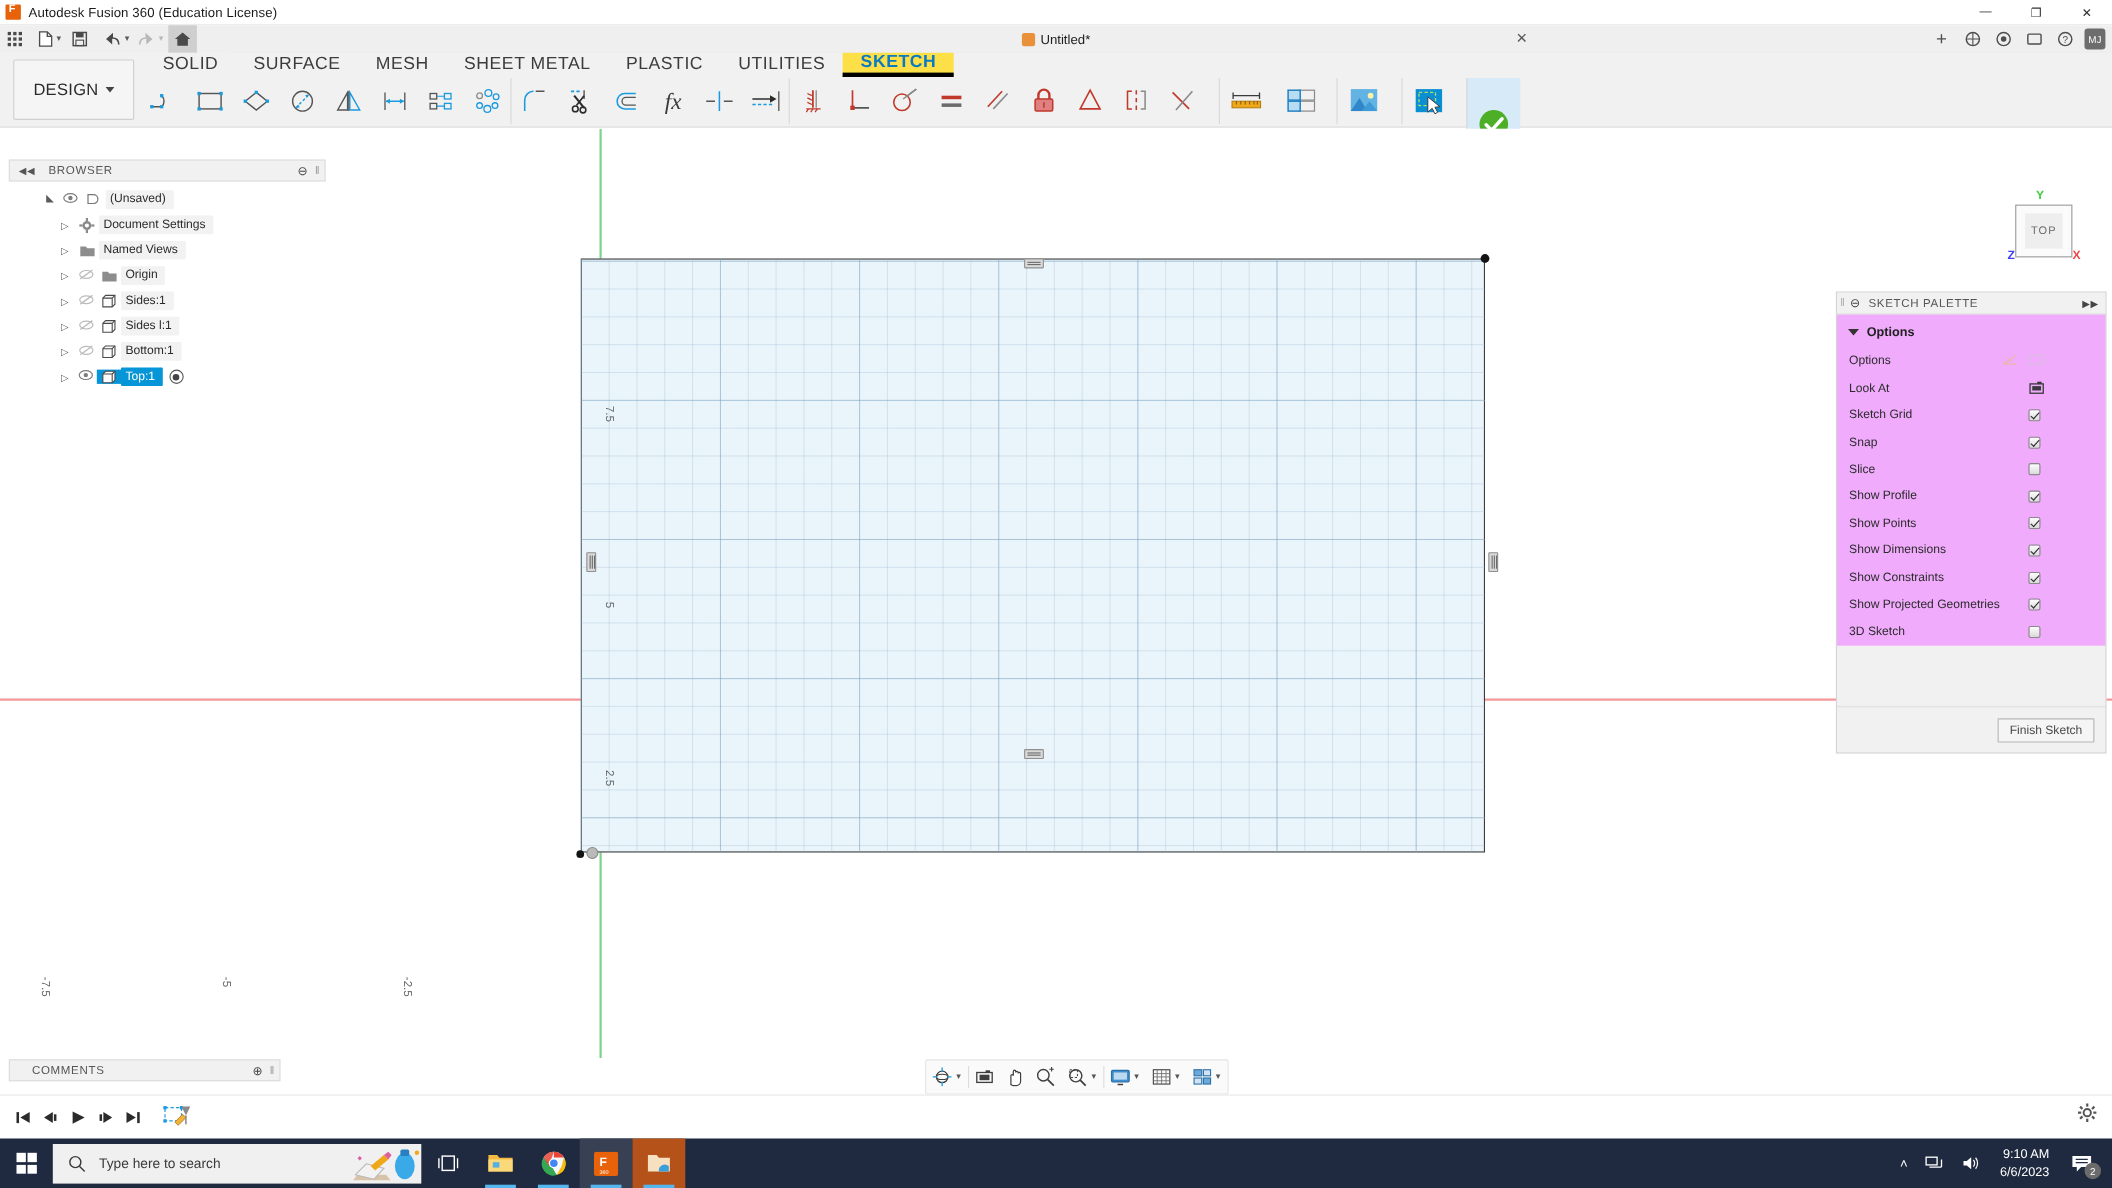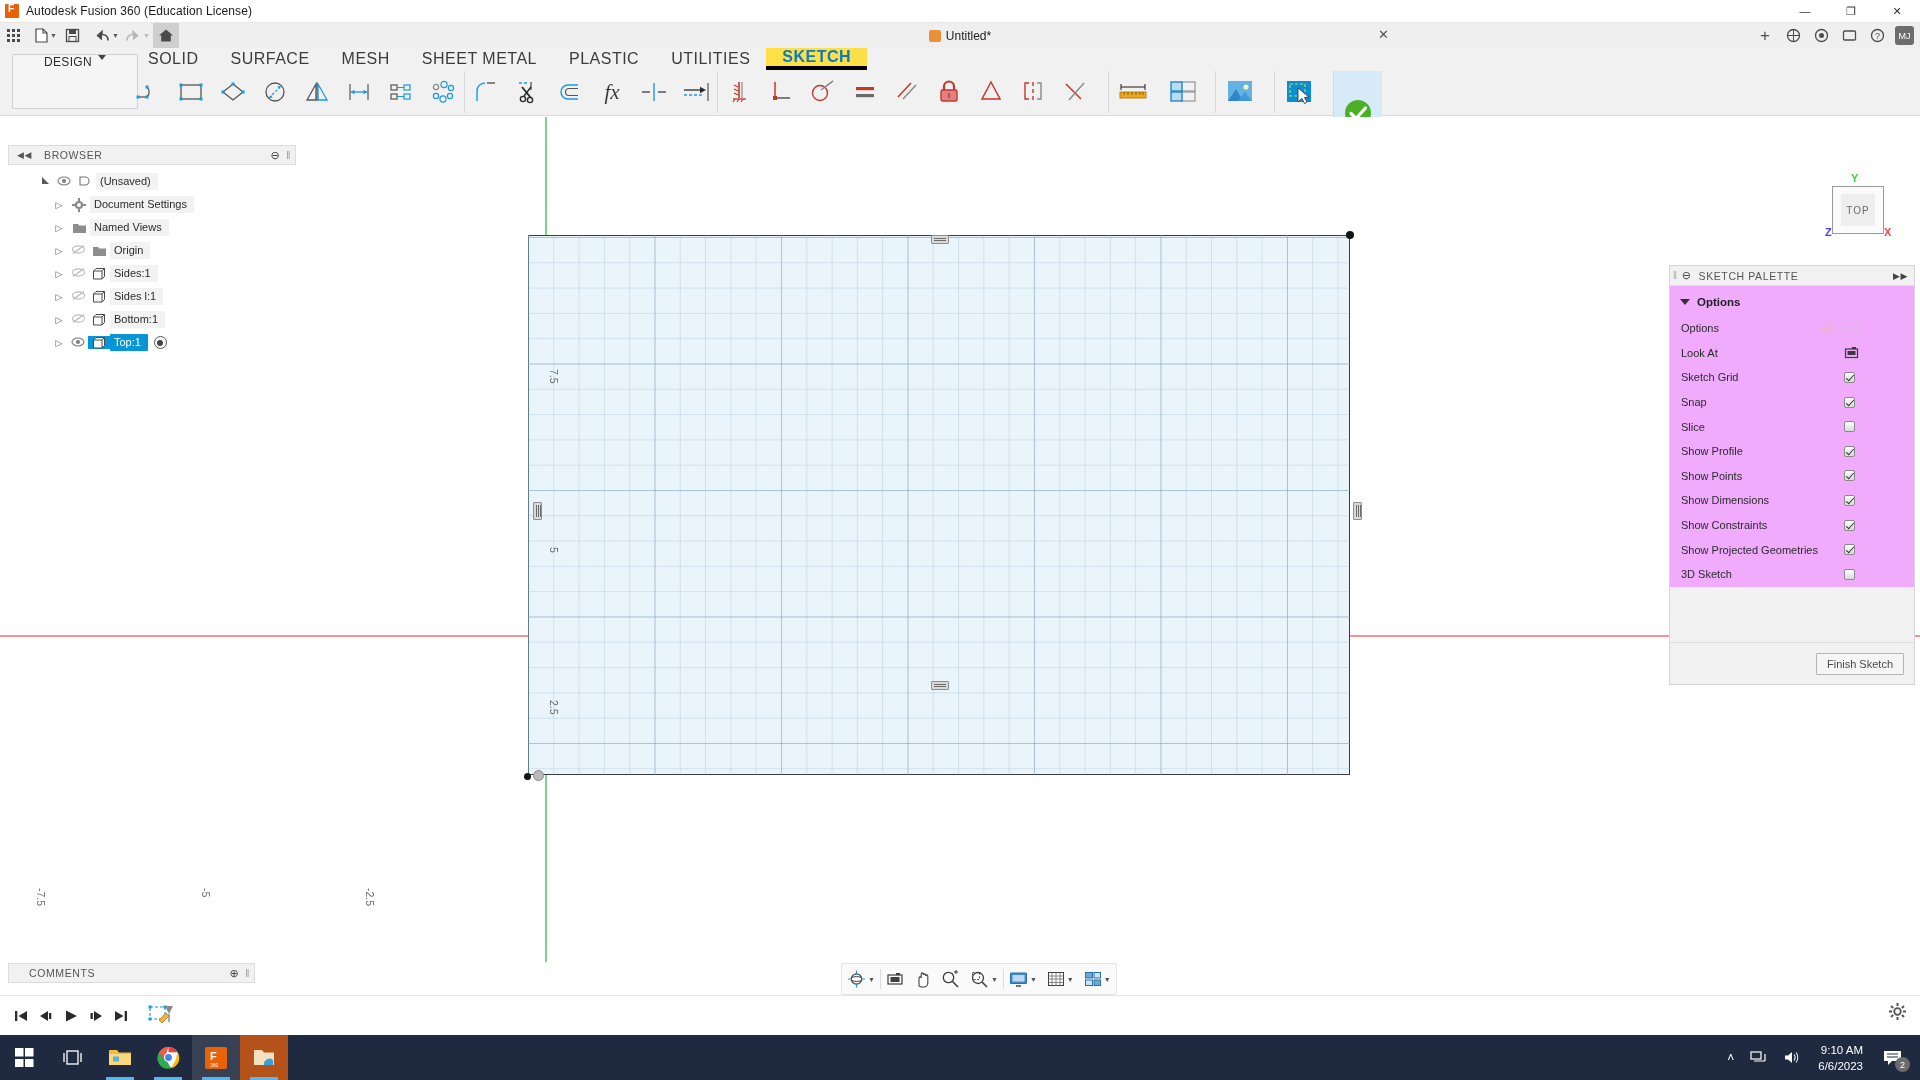--- a/index.html
+++ b/index.html
@@ -76,24 +76,24 @@
     color: #fff; font-size: 9px; display: flex; align-items: center;
     justify-content: center; margin-left: 3px;
   }
 
   
   #ribbon {
     position: absolute; top: 48px; left: 0; width: 1920px; height: 68px;
     background: #f1f1f1; border-bottom: 1px solid #dcdcdc;
   }
   #workspace-btn {
-    position: absolute; left: 12px; top: 6px; width: 126px; height: 55px;
+    position: absolute; left: 12px; top: 6px; width: 110px; height: 55px;
     border: 1px solid #cfcfcf; background: #f5f5f5; border-radius: 2px;
-    display: flex; justify-content: center;
-    font-size: 12px; color: #2b2b2b; gap: 6px; letter-spacing: .3px;
+    display: flex; align-items: center; justify-content: center;
+    font-size: 15px; color: #2b2b2b; gap: 6px; letter-spacing: .3px;
   }
   .tri-down {
     width: 0; height: 0; border-left: 4px solid transparent;
     border-right: 4px solid transparent; border-top: 5px solid #444;
   }
   #tabs {
     position: absolute; left: 132px; top: 0; height: 22px;
     display: flex; align-items: stretch; font-size: 16px;
   }
   .rtab {
@@ -1150,20 +1150,37 @@
         <rect x="13" y="2.6" width="2" height="3" transform="rotate(45 14 4)"></rect>
         <rect x="2" y="11.4" width="2" height="3" transform="rotate(45 3 13)"></rect>
       </g>
     </svg>
 </div>
 
 <div id="taskbar">
   <div id="start-btn">
     <div id="win-logo"></div>
   </div>
+  <div id="search-box">
+    <svg width="16" height="16" viewBox="0 0 16 16">
+      <circle cx="6.5" cy="6.5" r="5" fill="none" stroke="#3a3a3a" stroke-width="1.3"></circle>
+      <path d="M10.2 10.2 L15 15" stroke="#3a3a3a" stroke-width="1.3"></path>
+    </svg>
+    <span id="search-text">Type here to search</span>
+    <svg width="70" height="36" viewBox="0 0 70 36" style="position:absolute;right:0;bottom:0">
+      <path d="M8 33 h34 l-4 -5 H12 Z" fill="#d8c3a8"></path>
+      <path d="M10 28 l10 -10 l16 4 l-9 10 z" fill="#f2f2f2" stroke="#b9b9b9" stroke-width="1"></path>
+      <path d="M24 20 l12 -10 l4 4 l-12 10 z" fill="#f0a818"></path>
+      <path d="M36 10 l4 -3 l3 3 l-3 4 z" fill="#e0609a"></path>
+      <path d="M12 13 l2 -2 l2 2 l-2 2 z" fill="#e259a8"></path>
+      <ellipse cx="55" cy="20" rx="9" ry="12" fill="#3aa9e8"></ellipse>
+      <rect x="51" y="5" width="8" height="6" rx="1.5" fill="#2a7fc0"></rect>
+      <circle cx="66" cy="8" r="2" fill="#f0a818"></circle>
+    </svg>
+  </div>
   <div class="tb-icon">
     <svg width="19" height="17" viewBox="0 0 19 17">
         <rect x="4" y="2" width="11" height="13" fill="none" stroke="#fff" stroke-width="1.3"></rect>
         <path d="M1 4 v9 M18 4 v9" stroke="#fff" stroke-width="1.3"></path>
       </svg>
   </div>
   <div class="tb-icon run">
     <svg width="24" height="21" viewBox="0 0 24 21">
         <path d="M1 3 h8 l2 2.4 h12 V18 H1 Z" fill="#f4b942"></path>
         <rect x="1" y="7" width="22" height="11" fill="#fbd97a"></rect>

